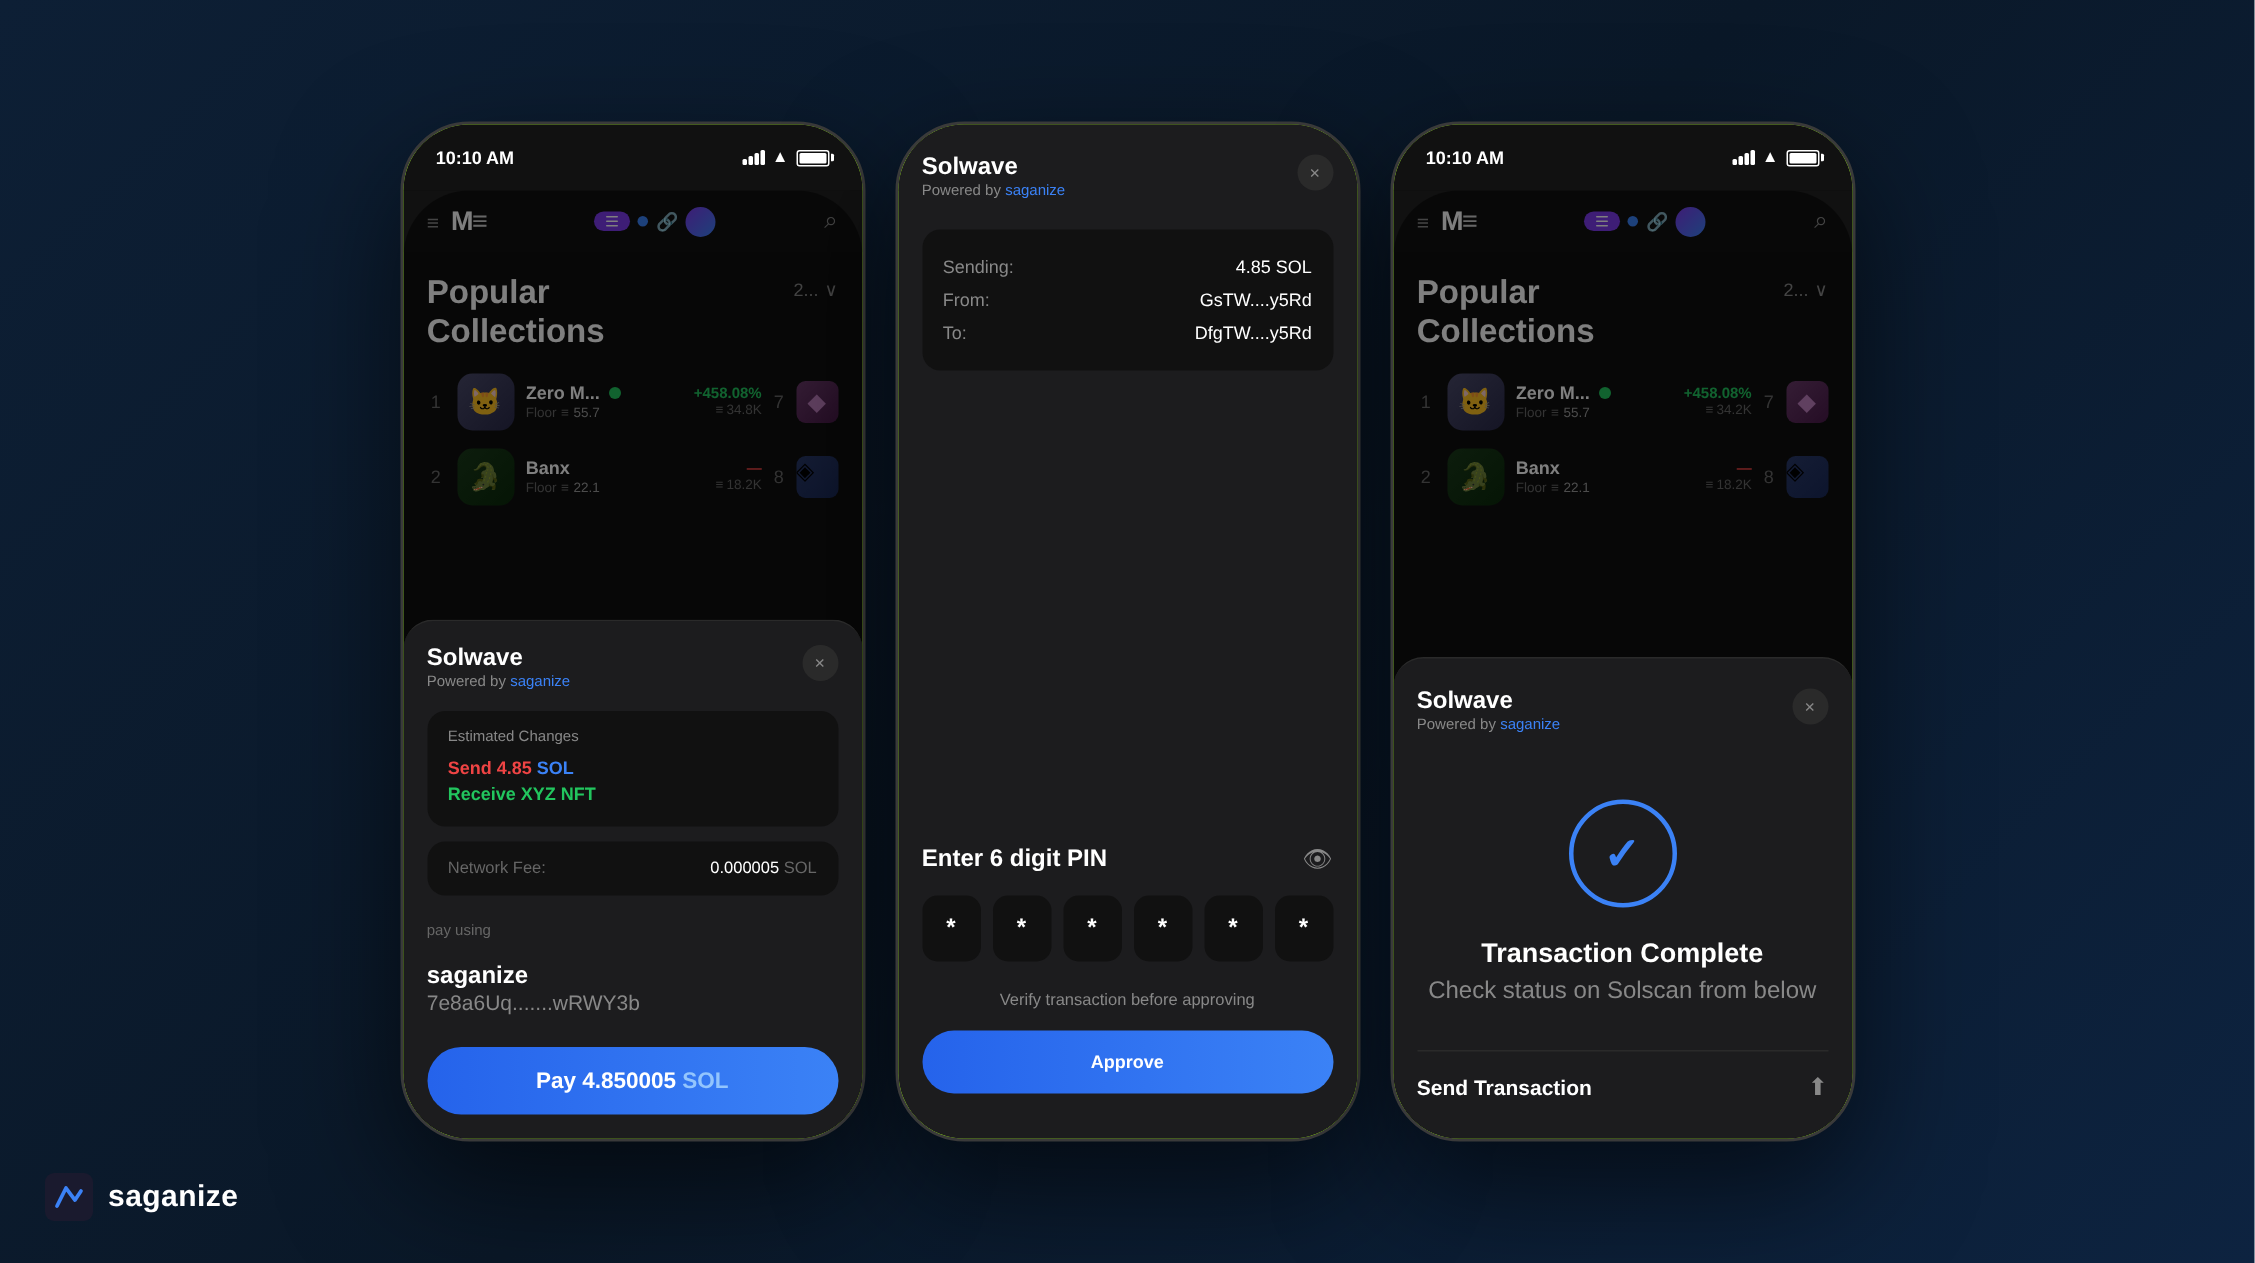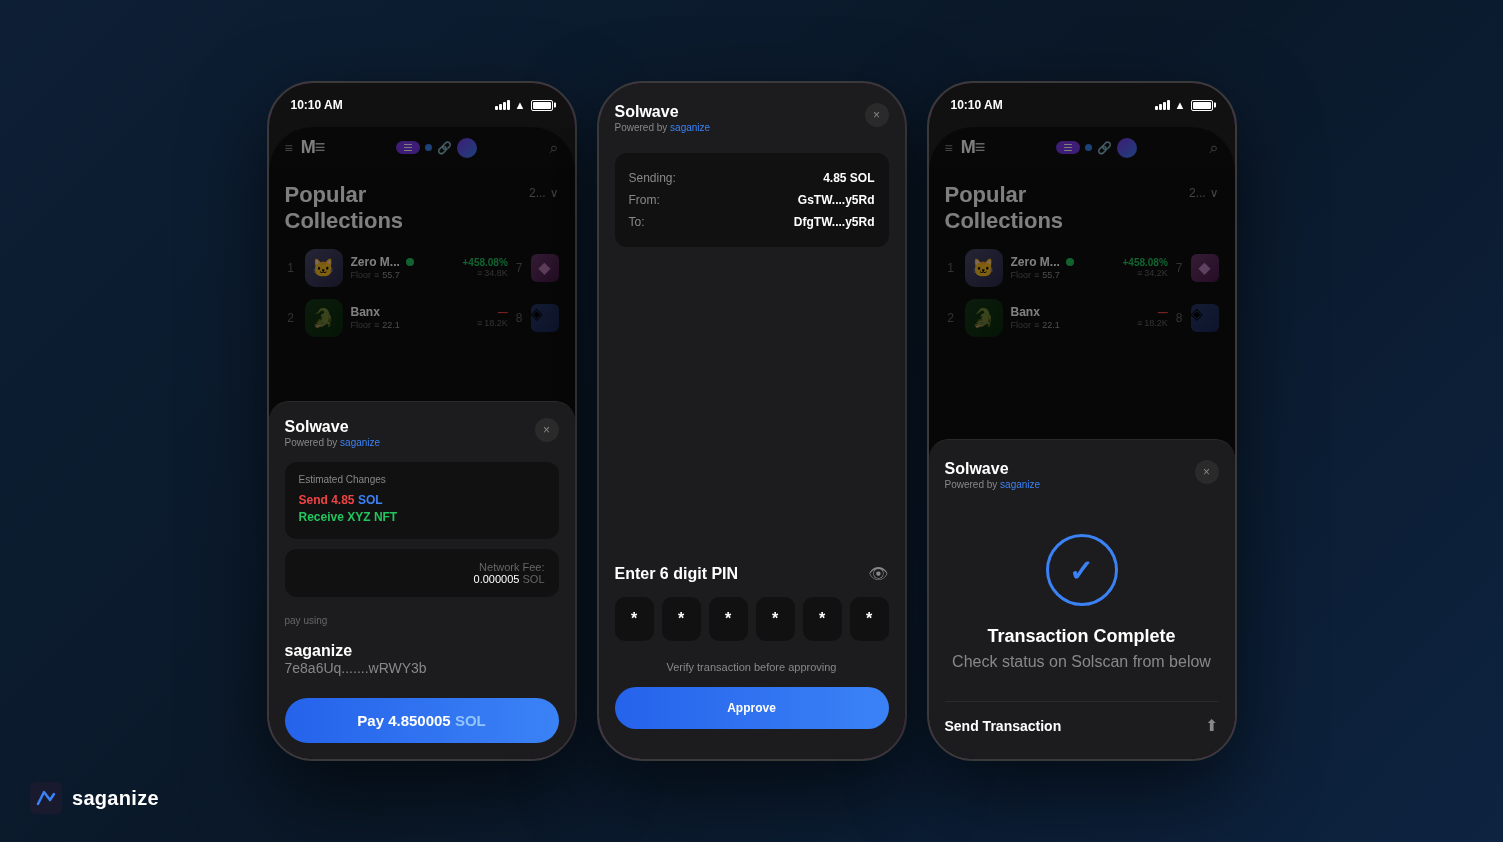--- a/index.html
+++ b/index.html
@@ -40,21 +40,21 @@
     .phones-container {
       display: flex;
       gap: 20px;
       align-items: center;
     }
 
     
     .phone {
       width: 310px;
       height: 680px;
-      background: #701a75;
+      background: #84cc16;
       border-radius: 46px;
       border: 2px solid #3a3a3a;
       position: relative;
       overflow: hidden;
       box-shadow: 0 30px 80px rgba(0,0,0,0.6), inset 0 0 0 1px rgba(255,255,255,0.05);
     }
 
     .phone-screen {
       width: 100%;
       height: 100%;
@@ -437,23 +437,22 @@
     .send-row span { color: #3b82f6; }
     .receive-row { color: #22c55e; }
 
     
     .fee-card {
       background: #111;
       border-radius: 12px;
       padding: 12px 14px;
       margin-bottom: 10px;
       display: flex;
-      align-items: flex-end;
+      align-items: flex-start;
       justify-content: space-between;
-      flex-direction: column;
     }
 
     .fee-label {
       color: #666;
       font-size: 11px;
     }
 
     .fee-value {
       color: #fff;
       font-size: 11px;
@@ -538,21 +537,21 @@
     }
 
     .tx-label {
       color: #888;
       font-size: 12px;
     }
 
     .tx-value {
       color: #fff;
       font-size: 12px;
-      font-weight: 700;
+      font-weight: 400;
     }
 
     .pin-section {
       margin-top: auto;
       padding-bottom: 10px;
     }
 
     .pin-header {
       display: flex;
       align-items: center;

